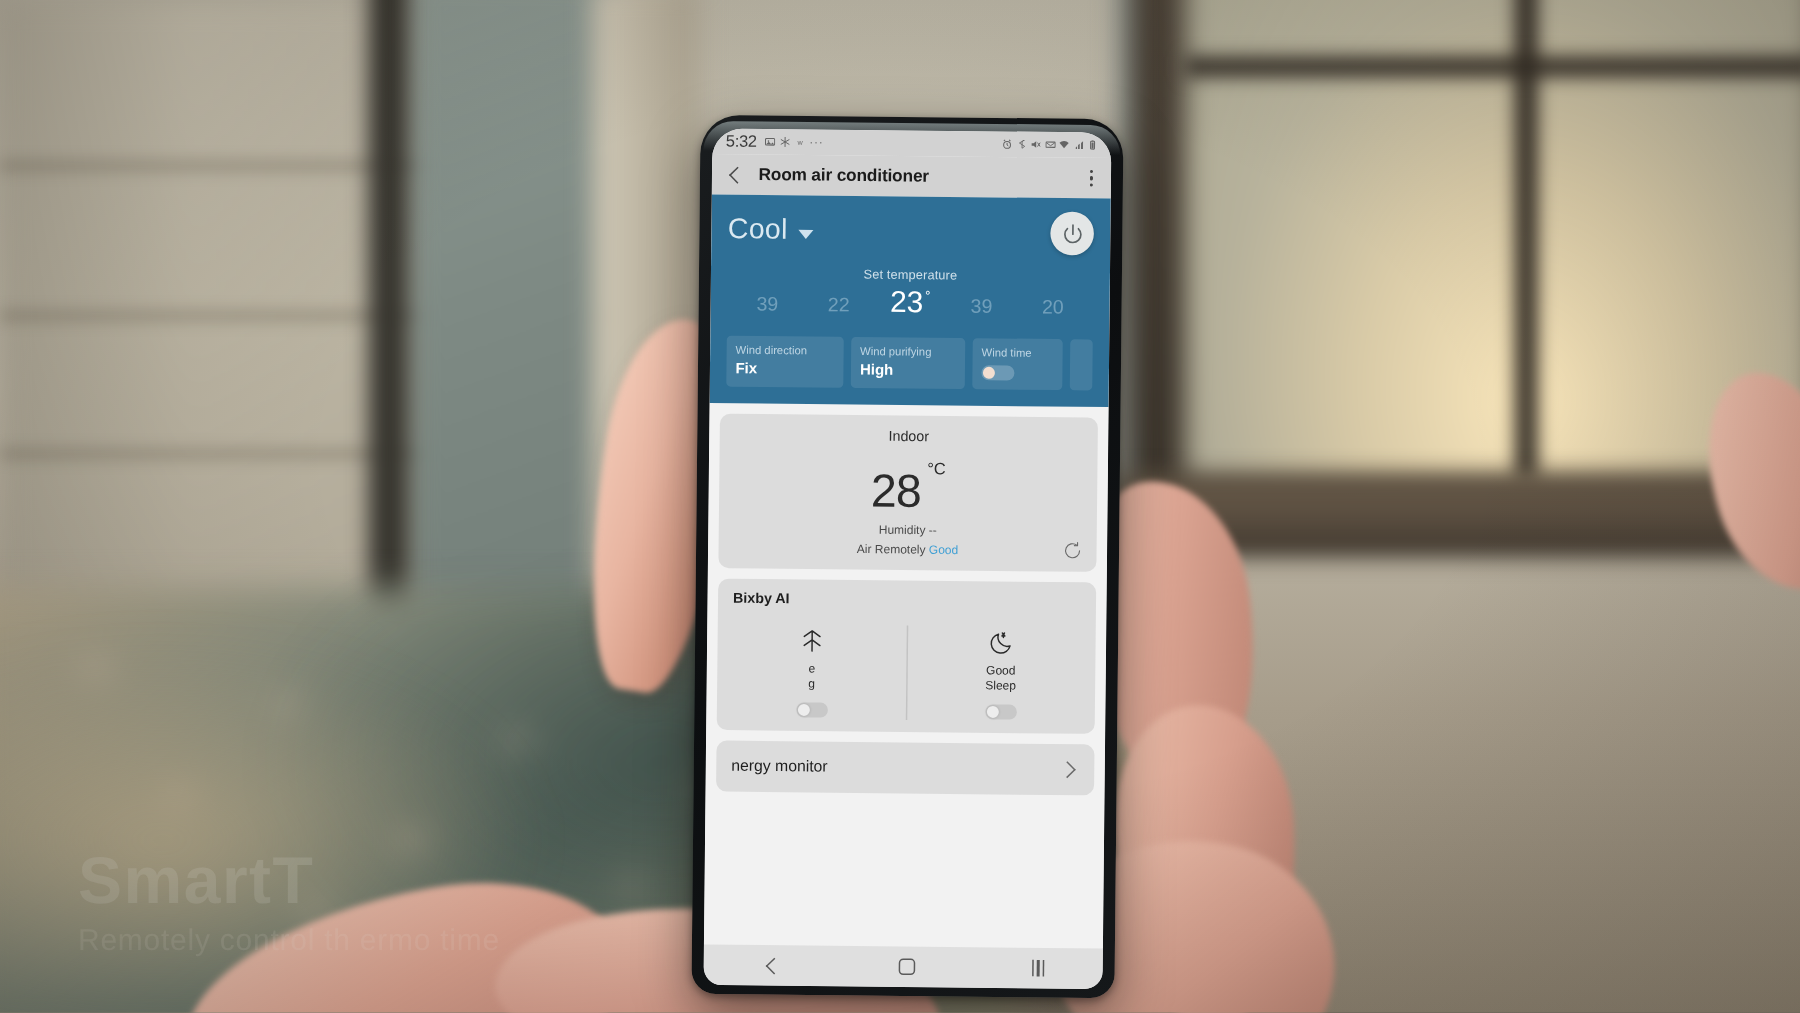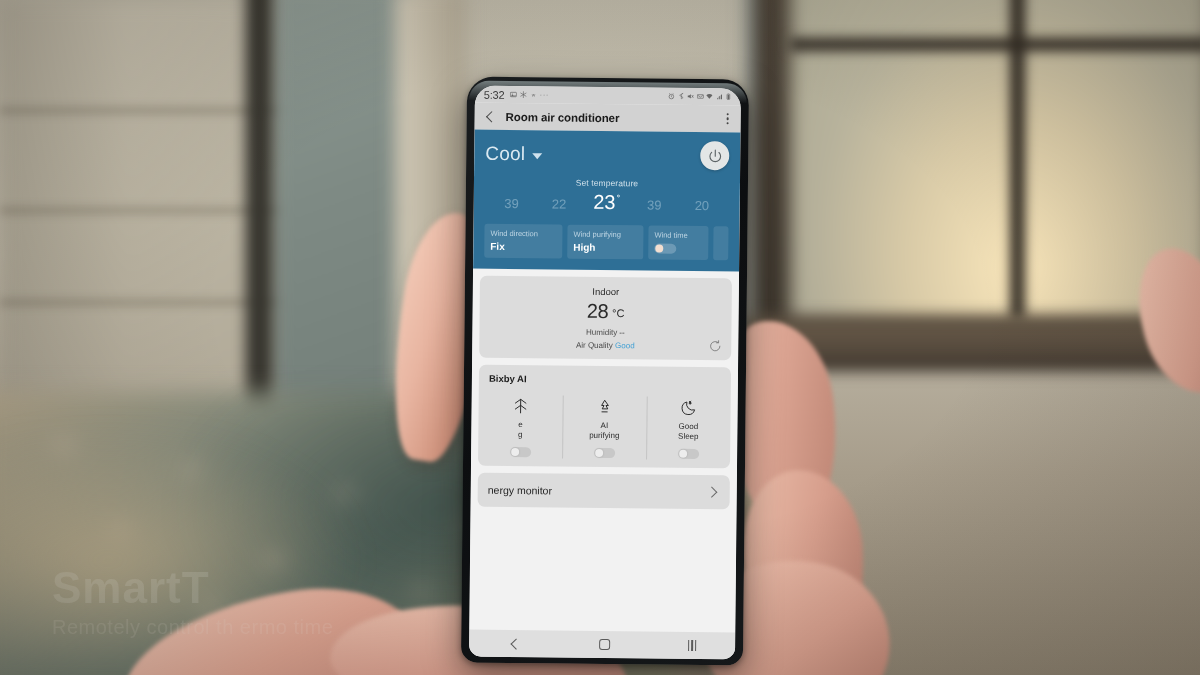--- a/index.html
+++ b/index.html
@@ -330,21 +330,21 @@
     position: relative;
   }
 
   
   .card-indoor { padding: 9px 10px 9px; }
   .indoor-title { text-align: center; font-size: 9.5px; color: #2b2b2b; }
   .indoor-temp-row {
     display: flex; align-items: flex-start; justify-content: center;
     margin-top: 5px;
   }
-  .indoor-temp { font-size: 20px; color: #2b2b2b; line-height: .95; letter-spacing: -.5px; }
+  .indoor-temp { font-size: 31px; color: #2b2b2b; line-height: .95; letter-spacing: -.5px; margin-top: 11px; }
   .indoor-unit { font-size: 11px; color: #2b2b2b; margin-left: 4px; margin-top: 5px; }
   .indoor-hum { text-align: center; font-size: 8px; color: #4a4a4a; margin-top: 7px; }
   .indoor-aq { text-align: center; font-size: 8px; color: #4a4a4a; margin-top: 4px; }
   .indoor-aq .aq-val { color: #3f9fd4; }
   .refresh-ic {
     position: absolute; right: 9px; bottom: 7px;
     width: 14px; height: 14px; cursor: pointer;
   }
   .refresh-ic svg { width: 100%; height: 100%; stroke: #6a6a6a; fill: none; stroke-width: 1.3; }
 
@@ -593,21 +593,21 @@
 
     <div class="content">
 
       <div class="card card-indoor">
         <div class="indoor-title">Indoor</div>
         <div class="indoor-temp-row">
           <span class="indoor-temp">28</span>
           <span class="indoor-unit">°C</span>
         </div>
         <div class="indoor-hum">Humidity --</div>
-        <div class="indoor-aq"><span>Air Quality </span><span class="aq-val">Good</span></div>
+        <div class="indoor-aq"><span>Air Remotely </span><span class="aq-val">Good</span></div>
         <span class="refresh-ic">
           <svg viewBox="0 0 24 24">
               <path d="M20 12a8 8 0 11-3.2-6.4" stroke-linecap="round"></path>
               <path d="M17.6 2.6v3.6h-3.6" stroke-linecap="round" stroke-linejoin="round"></path>
             </svg>
         </span>
       </div>
 
       <div class="card card-bixby">
         <div class="bixby-title">Bixby AI</div>
@@ -619,33 +619,20 @@
                   <path d="M12 3v18M5 8l7-5 7 5M5 16l7-5 7 5" stroke-linecap="round" stroke-linejoin="round"></path>
                 </svg>
             </span>
             <div class="bixby-label">e
 g</div>
             <div class="bixby-switch">
                 <i></i>
               </div>
           </div>
 
-          <div class="bixby-item">
-            <span class="bixby-ic">
-              <svg viewBox="0 0 24 24">
-                  <path d="M12 3l5 7h-3.2l2.4 4.5H8.8L11.2 10H8z" stroke-linejoin="round"></path>
-                  <path d="M8.5 18.5h7" stroke-linecap="round"></path>
-                </svg>
-            </span>
-            <div class="bixby-label">AI
-purifying</div>
-            <div class="bixby-switch">
-                <i></i>
-              </div>
-          </div>
 
           <div class="bixby-item">
             <span class="bixby-ic">
               <svg viewBox="0 0 24 24">
                   <path d="M20 14.5A8.2 8.2 0 019.6 4.2a8.5 8.5 0 1010.4 10.3z" stroke-linejoin="round"></path>
                   <path d="M14 4.5v2.6M12.7 5.8h2.6M13 3.2l1.9 1.9M14.9 3.2L13 5.1" stroke-linecap="round"></path>
                 </svg>
             </span>
             <div class="bixby-label">Good
 Sleep</div>

